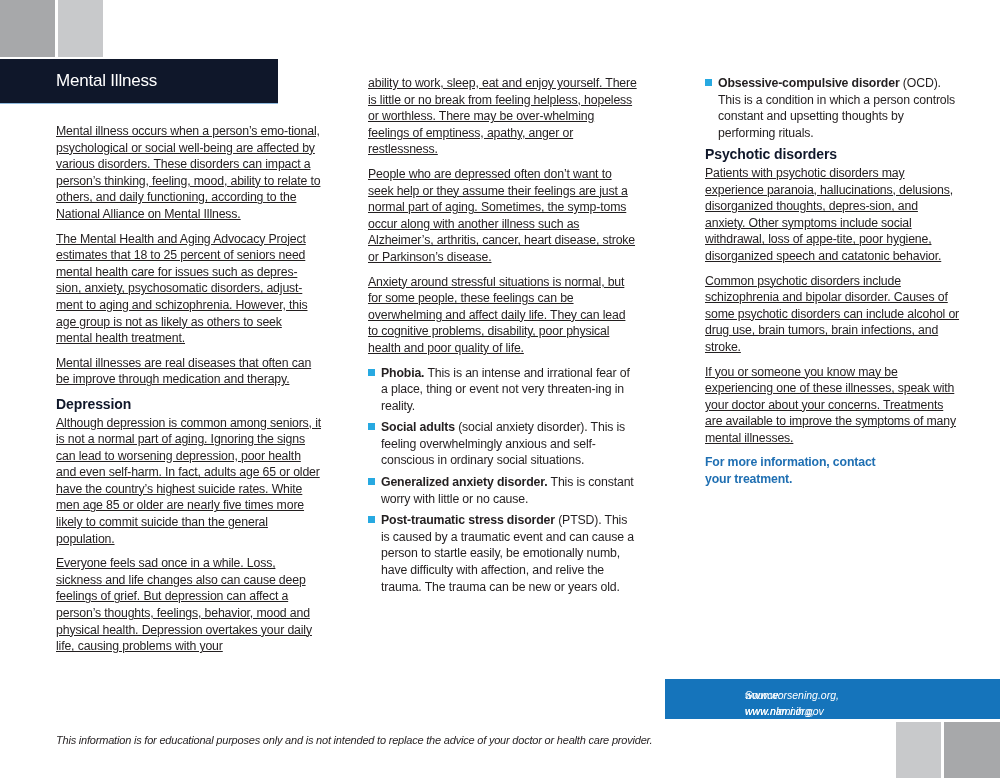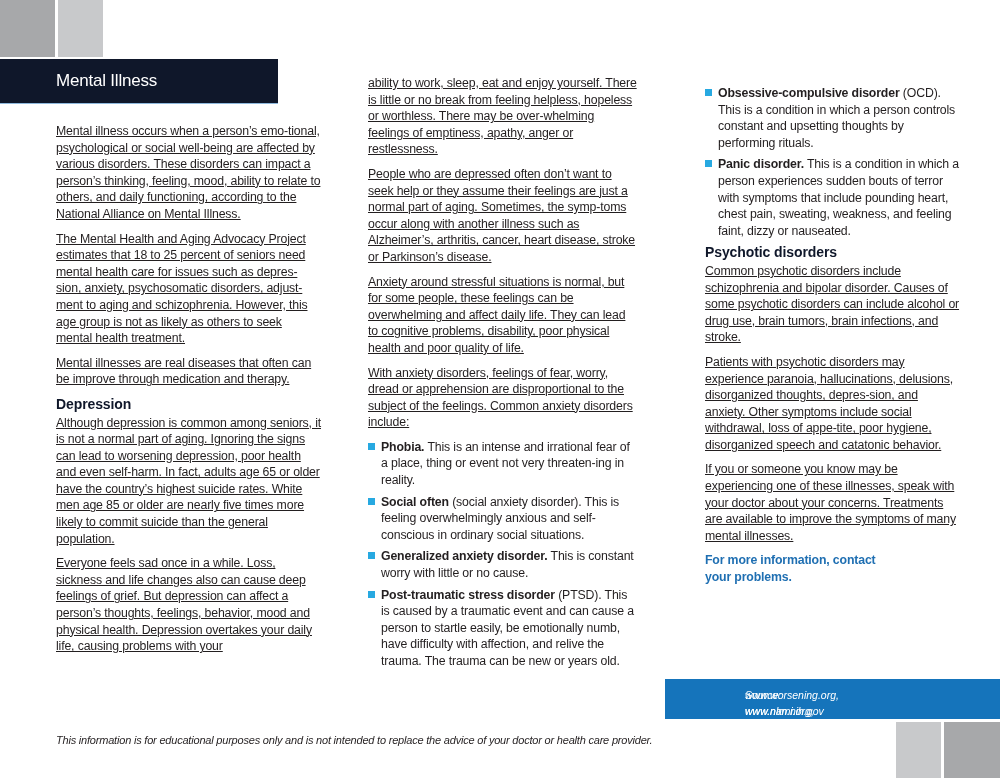--- a/index.html
+++ b/index.html
@@ -16,21 +16,21 @@
     background:#0f172a; border-bottom:1px solid #8fb9dd;
   }
   .title-bar span {
     position:absolute; left:56px; top:12px; color:#ffffff;
     font-size:17px; letter-spacing:-0.2px;
   }
   .col { position:absolute; font-size:12.3px; line-height:16.6px; letter-spacing:-0.15px; }
   .col p { margin:0 0 8px 0;text-decoration:underline; }
   .col1 { left:56px; top:123px; width:265px; }
   .col2 { left:368px; top:75px; width:270px; }
-  .col3 { left:705px; top:85px; width:255px; }
+  .col3 { left:705px; top:75px; width:255px; }
   h2 {
     margin:0 0 2px 0; font-size:14px; font-weight:bold; color:#0f172a;
     letter-spacing:-0.1px;
   }
   ul { list-style:none; margin:0; padding:0; }
   li { position:relative; padding-left:13px; margin:0 0 5px 0; }
   li .bullet {
     position:absolute; left:0; top:4px; width:7px; height:7px; background:#27a9e1;
   }
   li b { font-weight:bold; }
@@ -63,53 +63,49 @@
   <p>Mental illnesses are real diseases that often can be improve through medication and therapy.</p>
   <h2>Depression</h2>
   <p>Although depression is common among seniors, it is not a normal part of aging. Ignoring the signs can lead to worsening depression, poor health and even self-harm. In fact, adults age 65 or older have the country’s highest suicide rates. White men age 85 or older are nearly five times more likely to commit suicide than the general population.</p>
   <p>Everyone feels sad once in a while. Loss, sickness and life changes also can cause deep feelings of grief. But depression can affect a person’s thoughts, feelings, behavior, mood and physical health. Depression overtakes your daily life, causing problems with your</p>
 </div>
 
 <div class="col col2">
   <p>ability to work, sleep, eat and enjoy yourself. There is little or no break from feeling helpless, hopeless or worthless. There may be over-whelming feelings of emptiness, apathy, anger or restlessness.</p>
   <p>People who are depressed often don’t want to seek help or they assume their feelings are just a normal part of aging. Sometimes, the symp-toms occur along with another illness such as Alzheimer’s, arthritis, cancer, heart disease, stroke or Parkinson’s disease.</p>
   <p>Anxiety around stressful situations is normal, but for some people, these feelings can be overwhelming and affect daily life. They can lead to cognitive problems, disability, poor physical health and poor quality of life.</p>
-  <p>With anxiety disorders, feelings of fear, worry, dread or apprehension are disproportional to the subject of the feelings. Common anxiety disorders include:</p>
   <ul>
     <li>
       <span class="bullet"></span><b>Phobia.</b><span> This is an intense and irrational fear of a place, thing or event not very threaten-ing in reality.</span>
     </li>
     <li>
-      <span class="bullet"></span><b>Social often</b><span> (social anxiety disorder). This is feeling overwhelmingly anxious and self-conscious in ordinary social situations.</span>
+      <span class="bullet"></span><b>Social adults</b><span> (social anxiety disorder). This is feeling overwhelmingly anxious and self-conscious in ordinary social situations.</span>
     </li>
     <li>
       <span class="bullet"></span><b>Generalized anxiety disorder.</b><span> This is constant worry with little or no cause.</span>
     </li>
     <li>
       <span class="bullet"></span><b>Post-traumatic stress disorder</b><span> (PTSD). This is caused by a traumatic event and can cause a person to startle easily, be emotionally numb, have difficulty with affection, and relive the trauma. The trauma can be new or years old.</span>
     </li>
   </ul>
 </div>
 
 <div class="col col3">
   <ul>
     <li>
       <span class="bullet"></span><b>Obsessive-compulsive disorder</b><span> (OCD). This is a condition in which a person controls constant and upsetting thoughts by performing rituals.</span>
     </li>
-    <li>
-      <span class="bullet"></span><b>Panic disorder.</b><span> This is a condition in which a person experiences sudden bouts of terror with symptoms that include pounding heart, chest pain, sweating, weakness, and feeling faint, dizzy or nauseated.</span>
-    </li>
   </ul>
   <h2>Psychotic disorders</h2>
+  <p>Patients with psychotic disorders may experience paranoia, hallucinations, delusions, disorganized thoughts, depres-sion, and anxiety. Other symptoms include social withdrawal, loss of appe-tite, poor hygiene, disorganized speech and catatonic behavior.</p>
   <p>Common psychotic disorders include schizophrenia and bipolar disorder. Causes of some psychotic disorders can include alcohol or drug use, brain tumors, brain infections, and stroke.</p>
-  <p>Patients with psychotic disorders may experience paranoia, hallucinations, delusions, disorganized thoughts, depres-sion, and anxiety. Other symptoms include social withdrawal, loss of appe-tite, poor hygiene, disorganized speech and catatonic behavior.</p>
   <p>If you or someone you know may be experiencing one of these illnesses, speak with your doctor about your concerns. Treatments are available to improve the symptoms of many mental illnesses.</p>
   <div class="contact">
     <div>For more information, contact</div>
-    <div>your problems.</div>
+    <div>your treatment.</div>
   </div>
 </div>
 
 <div class="source-box">
   <div>
     <div>Source: www.nami.org, www.mhaging.org,</div>
     <div>www.worsening.org, www.nlm.nih.gov</div>
   </div>
 </div>
 

